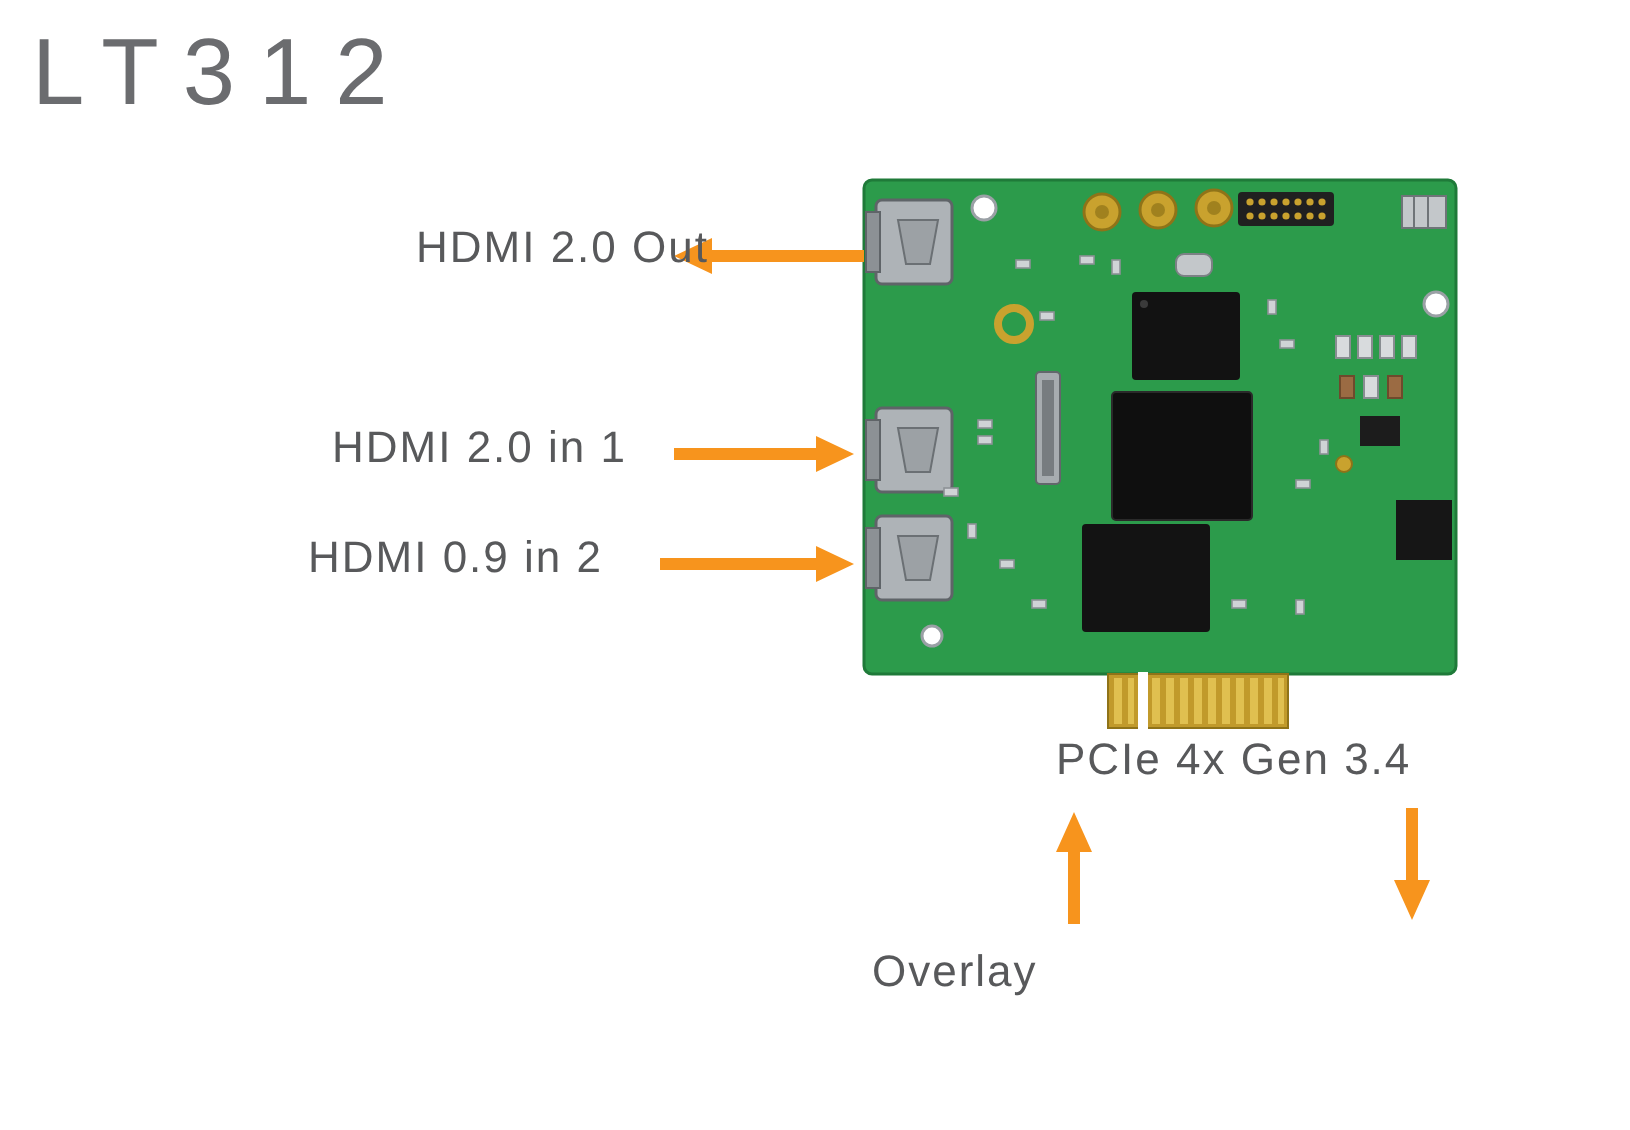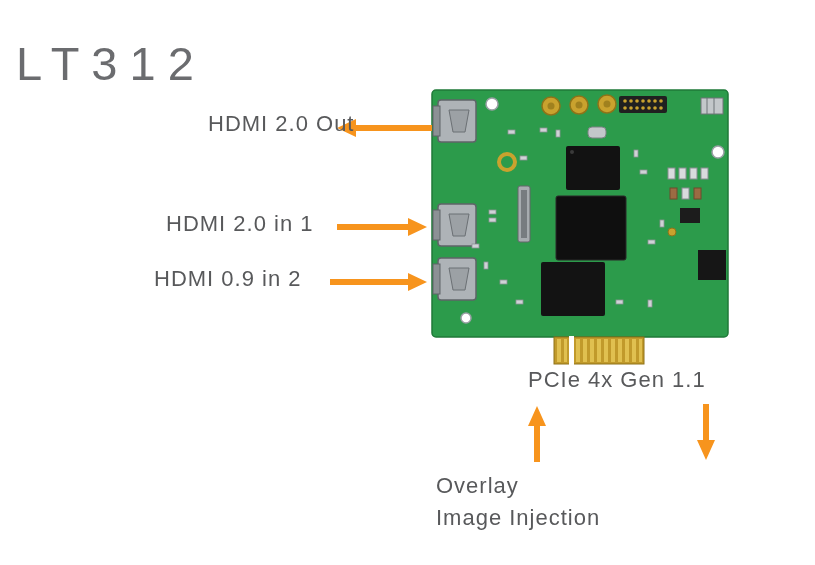--- a/index.html
+++ b/index.html
@@ -23,21 +23,20 @@
     height: 565px;
   }
   .title {
     position: absolute;
     left: 16px;
     top: 8px;
     font-size: 47px;
     font-weight: 300;
     letter-spacing: 12px;
     color: #6b6c6f;
-    margin-top: 28px;
   }
   .label {
     position: absolute;
     color: #58595b;
     font-size: 22px;
     font-weight: 300;
     letter-spacing: 1px;
     white-space: nowrap;
   }
   .label-hdmi-out { left: 160px; top: 111px; margin-left: 48px; }
@@ -195,23 +194,22 @@
       <polygon points="427,227 408,218 408,224 337,224 337,230 408,230 408,236"></polygon>
       <polygon points="427,282 408,273 408,279 330,279 330,285 408,285 408,291"></polygon>
       <polygon points="537,406 528,426 534,426 534,462 540,462 540,426 546,426"></polygon>
       <polygon points="706,460 697,440 703,440 703,404 709,404 709,440 715,440"></polygon>
     </g>
   </svg>
 
   <div class="label label-hdmi-out">HDMI 2.0 Out</div>
   <div class="label label-hdmi-in1">HDMI 2.0 in 1</div>
   <div class="label label-hdmi-in2">HDMI 0.9 in 2</div>
-  <div class="label label-pcie">PCIe 4x Gen 1.1</div>
+  <div class="label label-pcie">PCIe 4x Gen 3.4</div>
 
   <div class="label-block block-overlay">
     <div>Overlay</div>
-    <div>Image Injection</div>
   </div>
 
   <div class="label-block block-yuv">
   </div>
 
 </div>
 
 </body></html>

